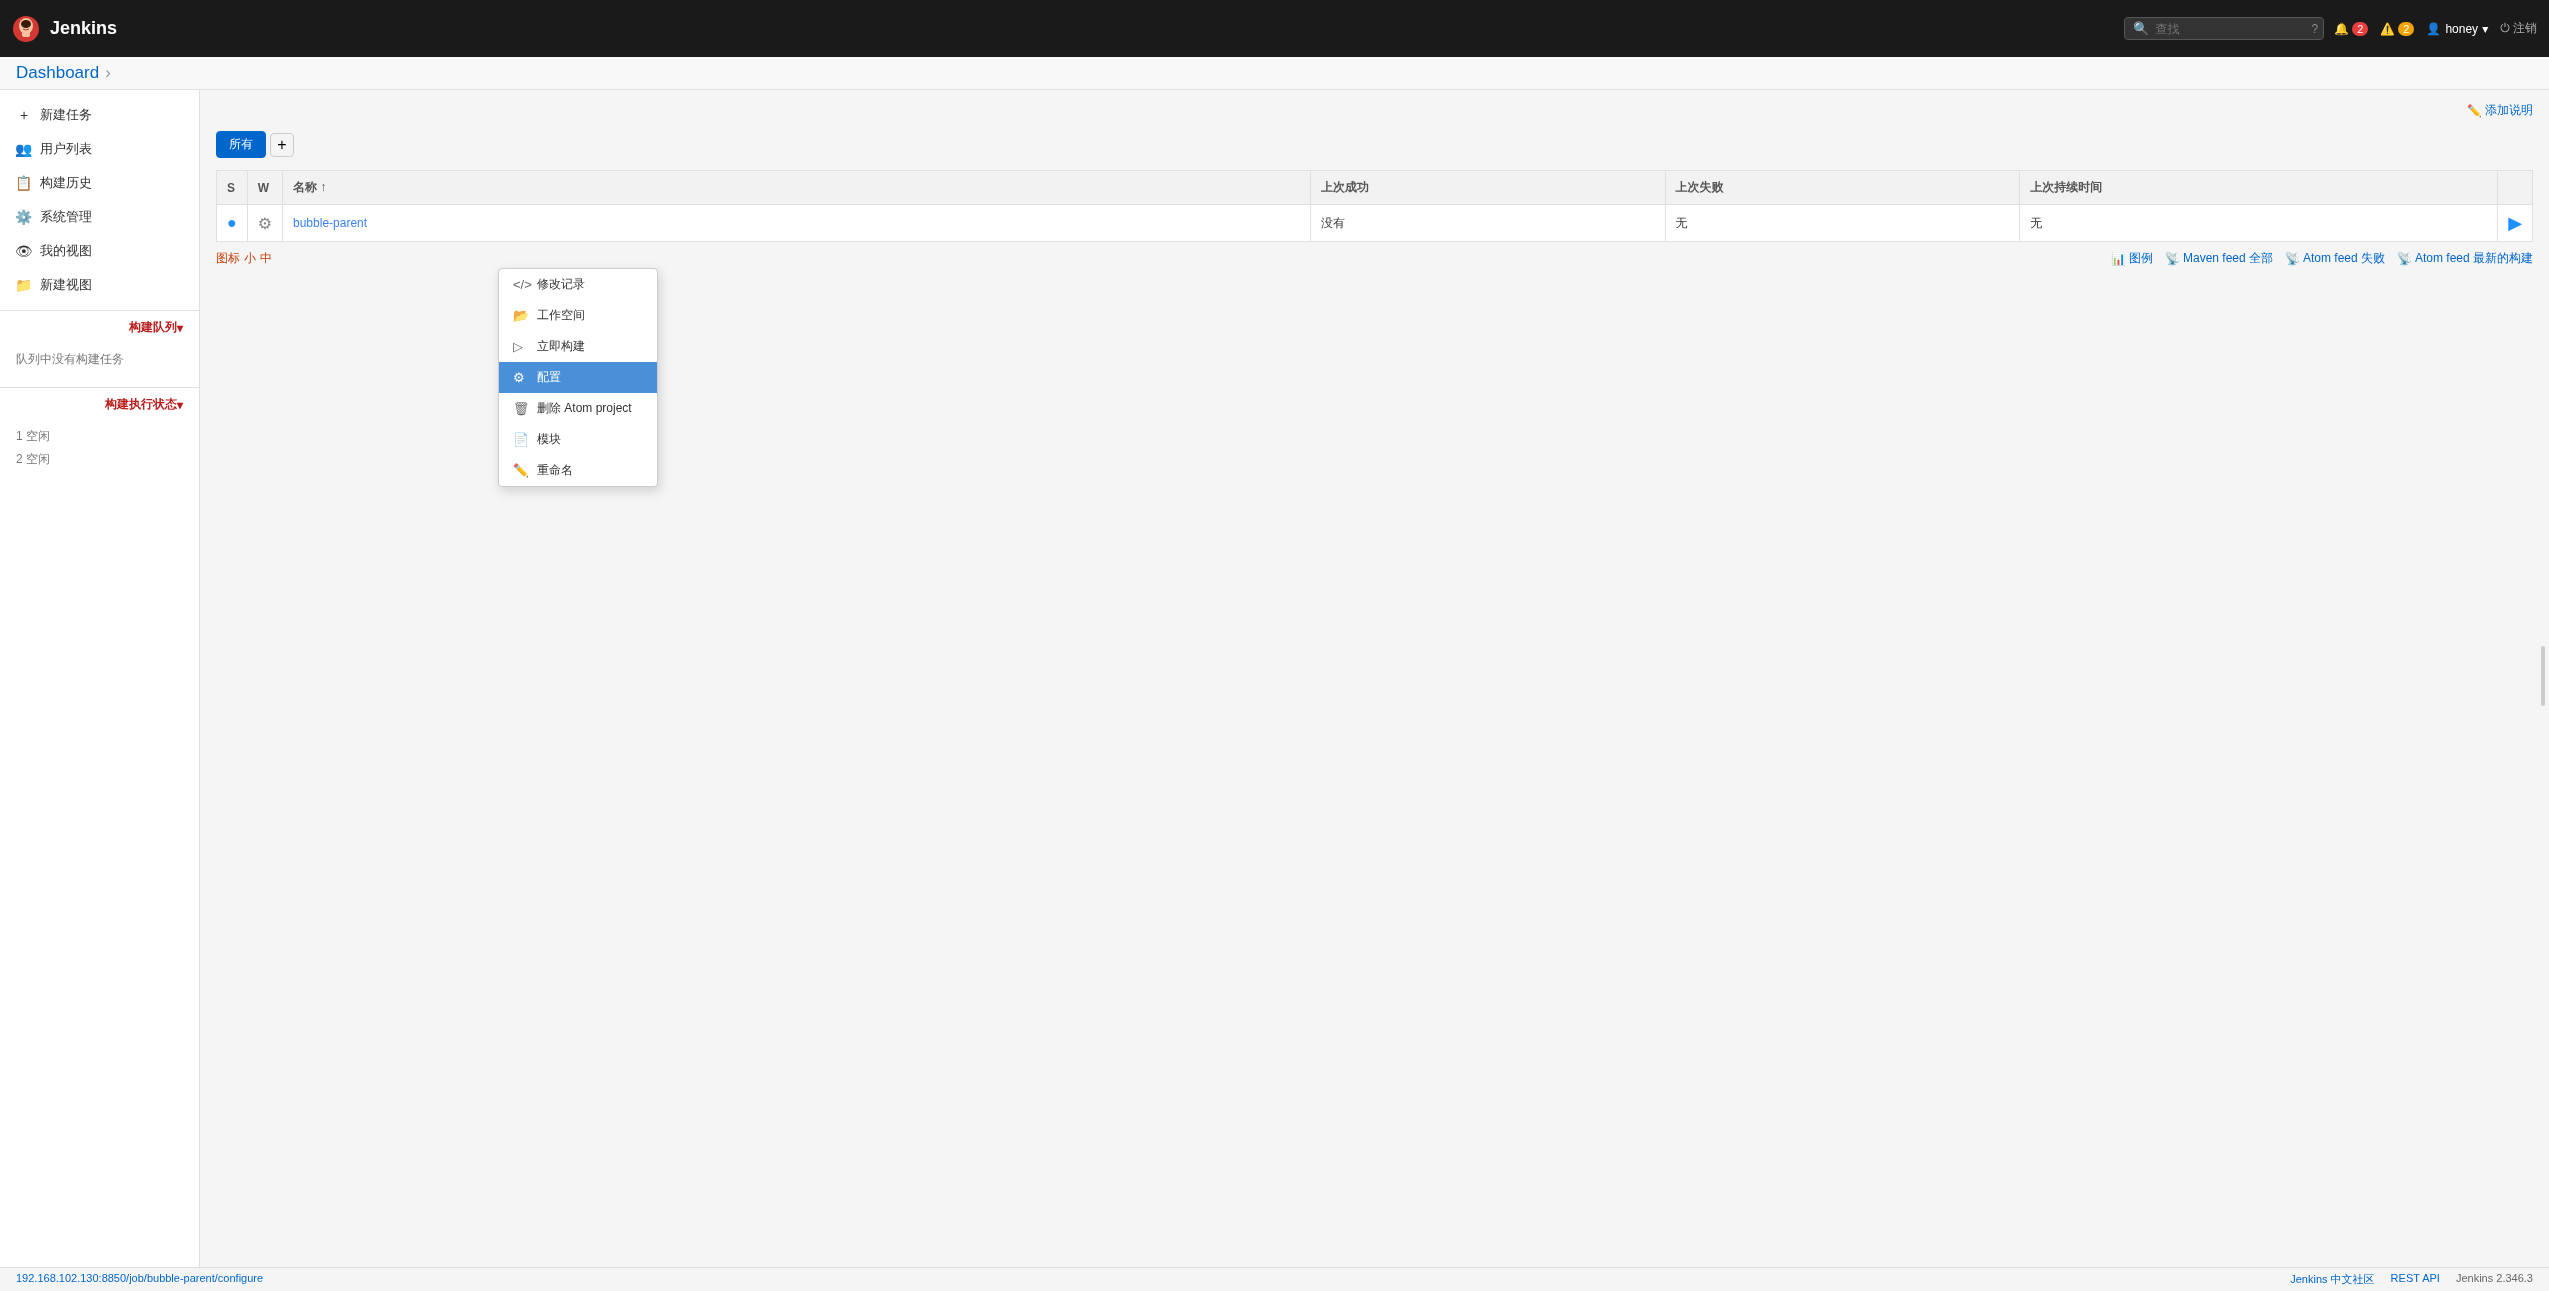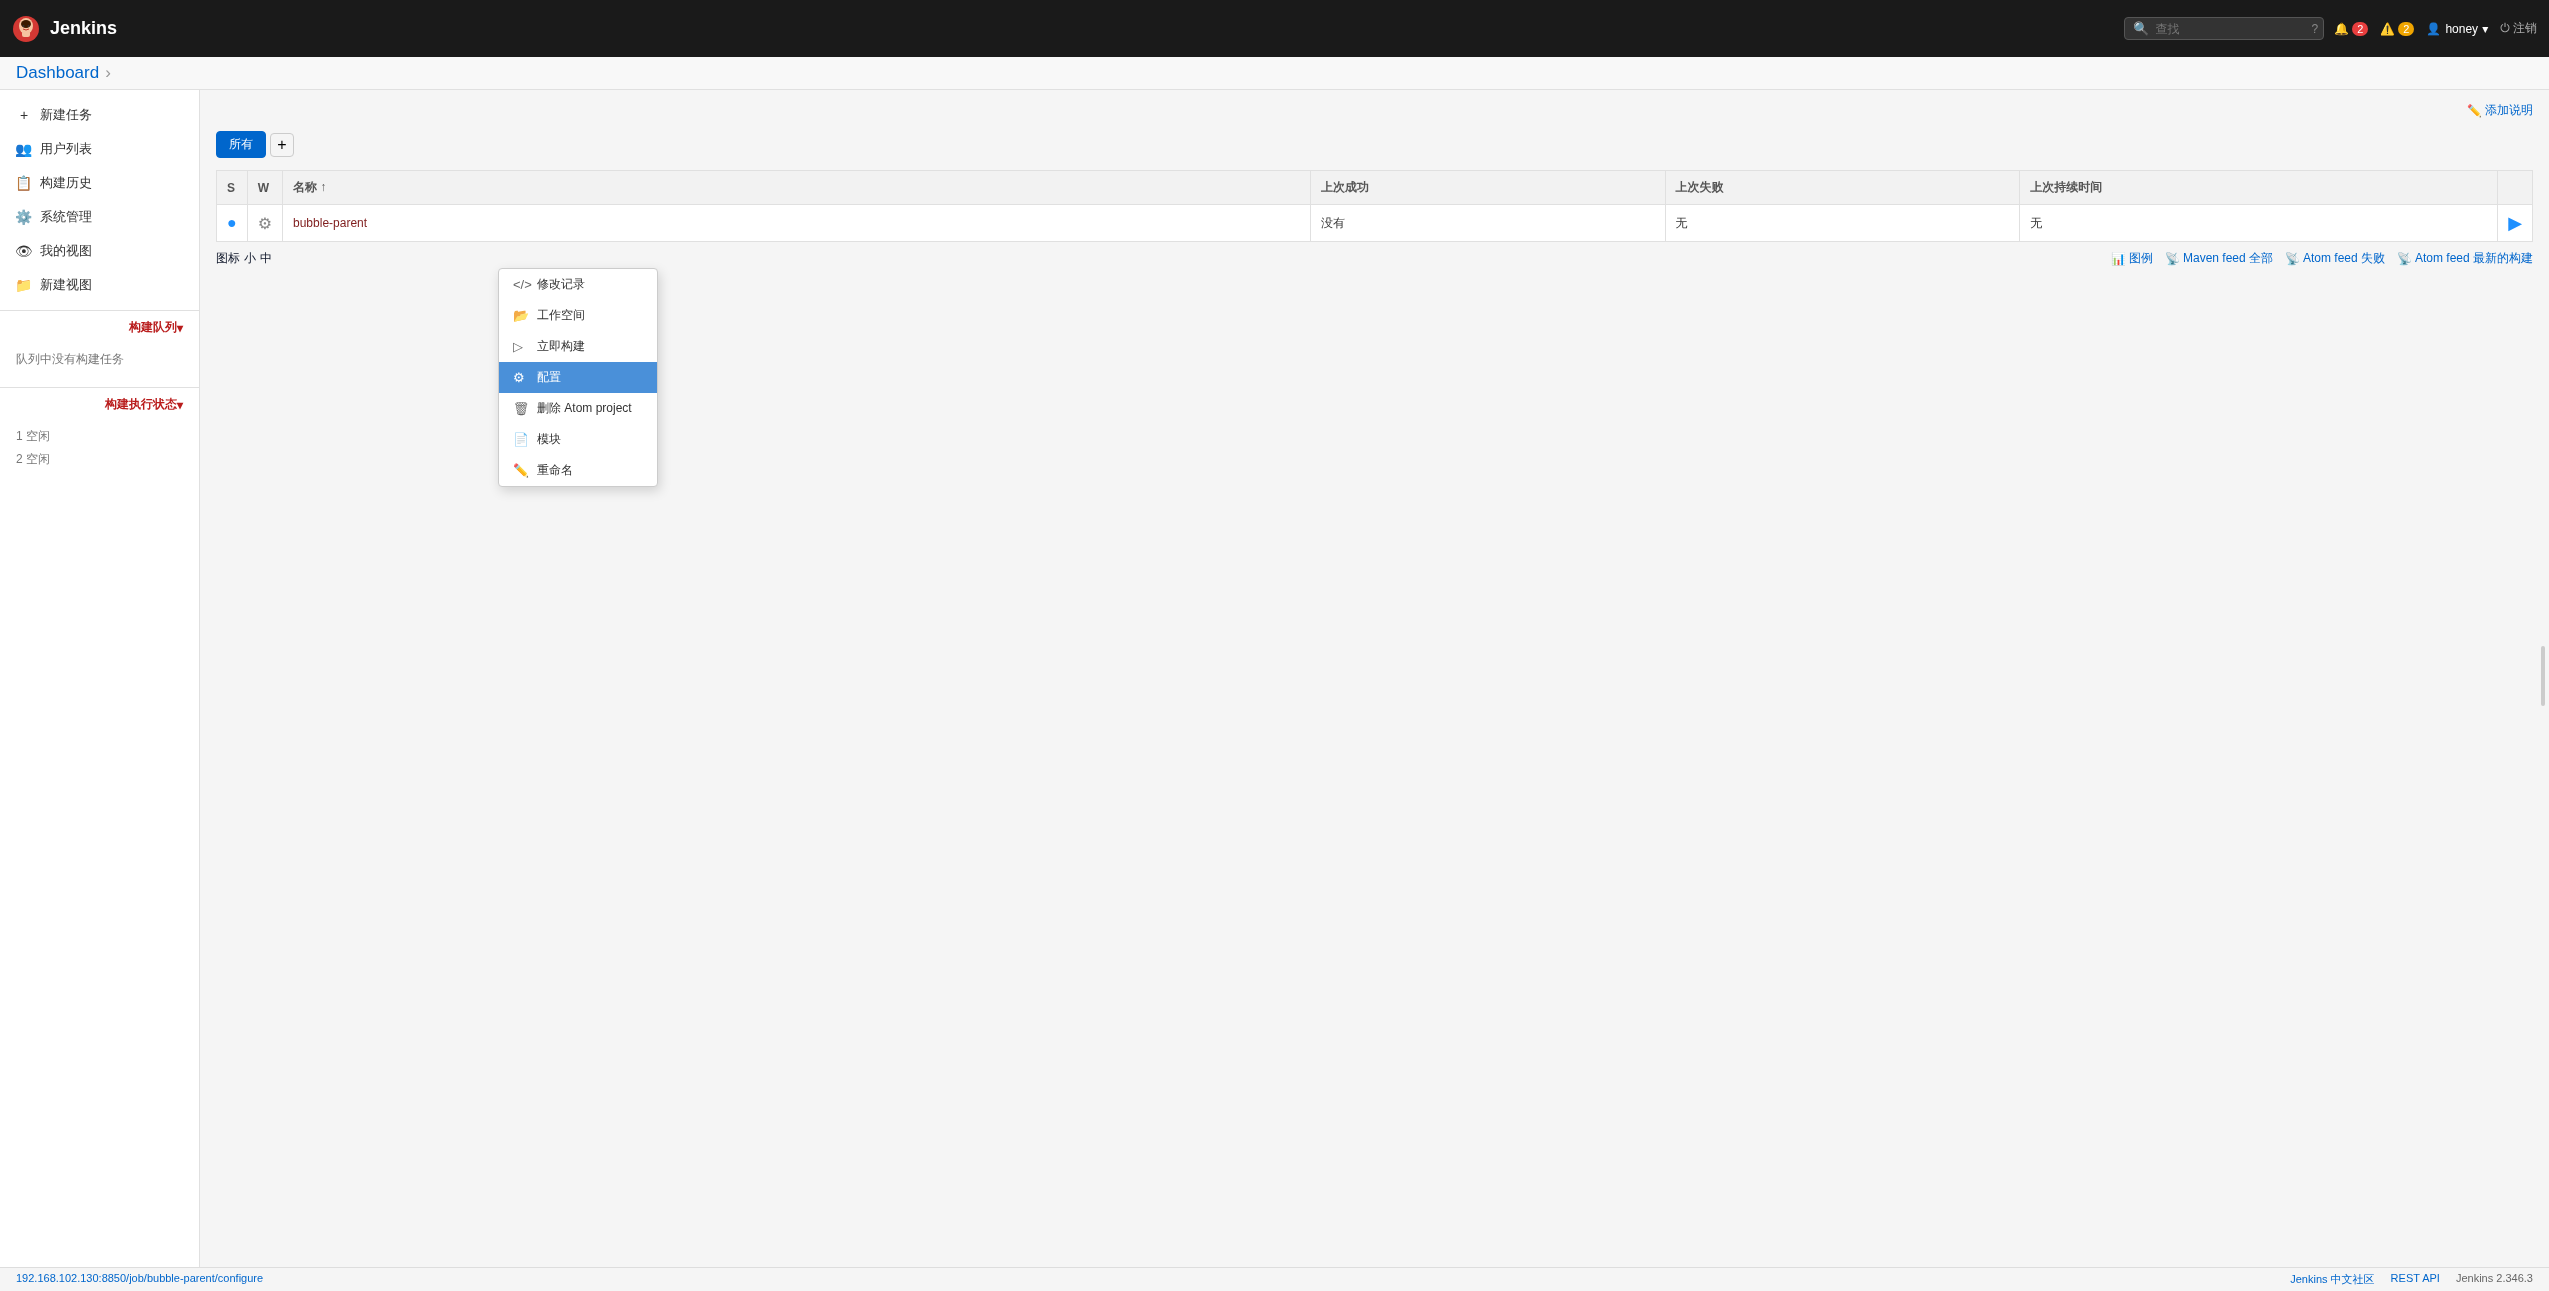--- a/index.html
+++ b/index.html
@@ -220,40 +220,40 @@
       text-align: left;
       font-size: 12px;
       color: #555;
     }
     .jobs-table td {
       border: 1px solid #e0e0e0;
       padding: 7px 10px;
       font-size: 12px;
     }
     .job-name-link {
-      color: #7f1d1d;
+      color: #3b82f6;
       text-decoration: none;
       cursor: pointer;
     }
 
     
     .table-footer {
       display: flex;
       align-items: center;
       justify-content: space-between;
       margin-top: 8px;
       font-size: 12px;
       color: #666;
     }
     .icon-size-controls {
       display: flex;
       align-items: center;
       gap: 4px;
     }
-    .icon-size-controls span { cursor: pointer; color: #0f172a; }
+    .icon-size-controls span { cursor: pointer; color: #c2410c; }
     .atom-links {
       display: flex;
       gap: 12px;
     }
     .atom-link {
       color: #0066cc;
       text-decoration: none;
       cursor: pointer;
       display: flex;
       align-items: center;

